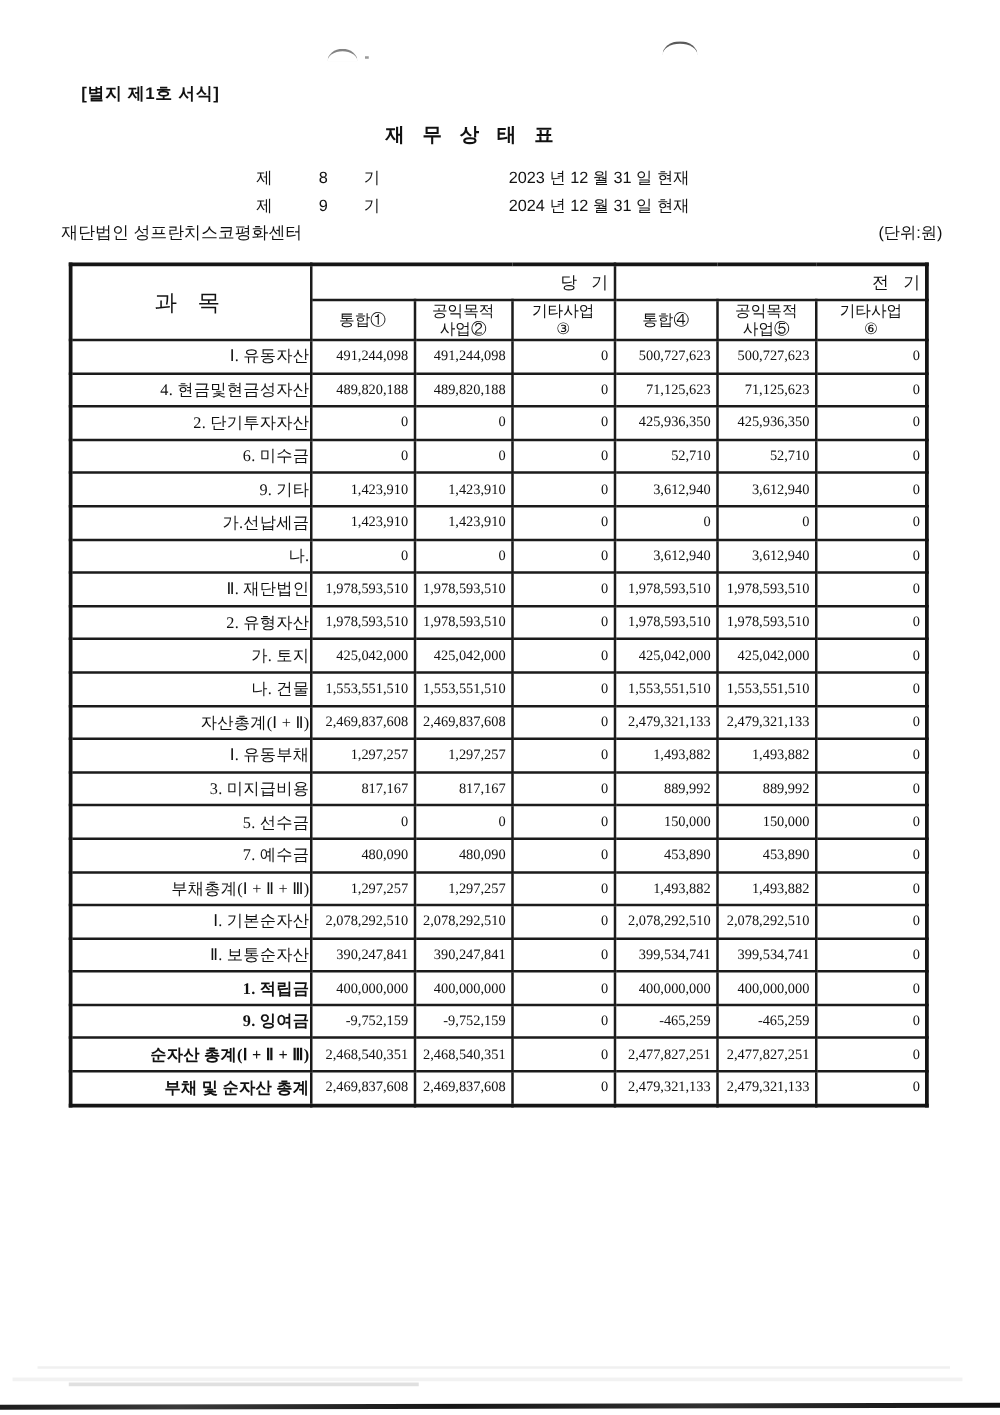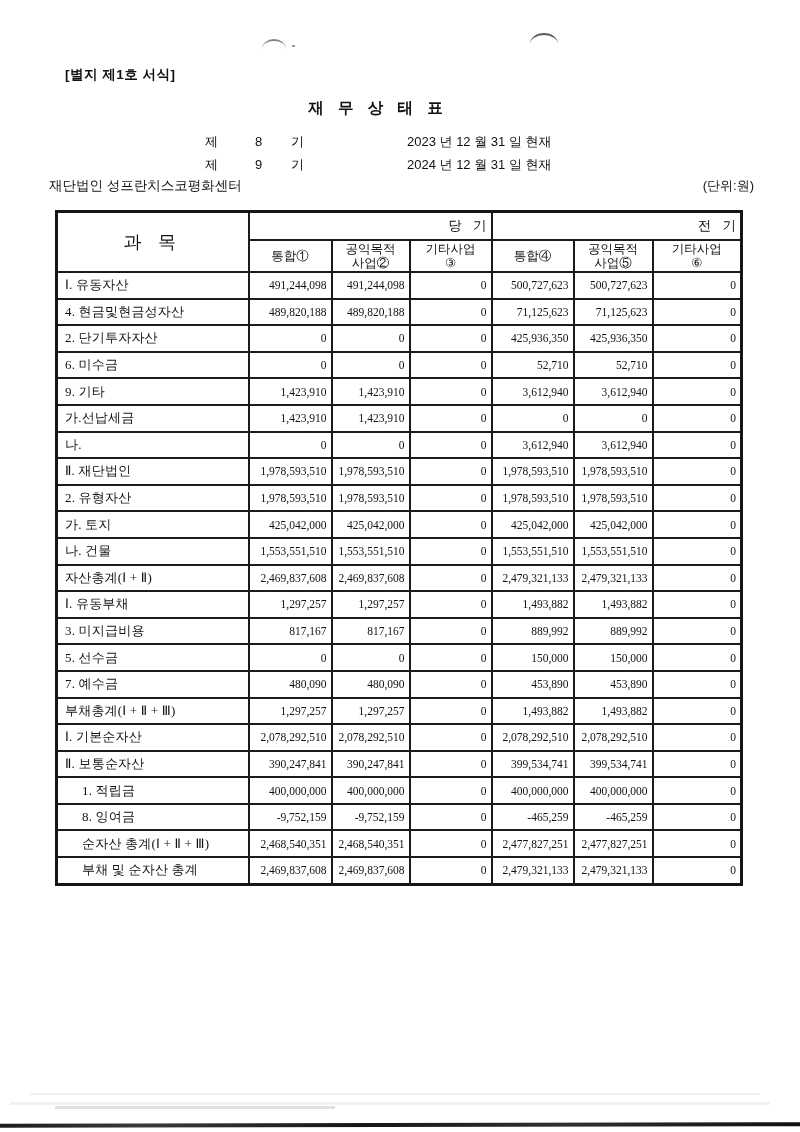--- a/index.html
+++ b/index.html
@@ -84,28 +84,28 @@
     font-weight: normal; font-size: 13.5px; letter-spacing: 4px;
     height: 26px; text-align: right; vertical-align: middle;
   }
   th.col-header {
     font-weight: normal; font-size: 12.5px;
     height: 30px; text-align: center; vertical-align: middle;
     white-space: pre-line; line-height: 1.15;
   }
   tbody td { height: 24.6px; vertical-align: middle; }
   tbody td.label {
-    font-size: 13px; text-align: left; padding-left: 7px;
+    font-size: 13px; text-align: right; padding-left: 7px;
     letter-spacing: 0.2px; white-space: nowrap;
   }
   tbody td.num {
     font-size: 11.5px; text-align: right; padding-right: 4px;
     white-space: nowrap;
   }
-  tbody td.label.bold { font-weight: normal; padding-left: 24px; }
+  tbody td.label.bold { font-weight: bold; padding-left: 24px; }
 </style>
 </head>
 <body>
 
 <div class="page">
 
   <div class="curve-artifact curve-a"></div>
   <div class="dot-artifact"></div>
   <div class="curve-artifact curve-b"></div>
   <div class="streak streak-1"></div>
@@ -356,21 +356,21 @@
     <td class="label bold">1. 적립금</td>
     <td class="num">400,000,000</td>
     <td class="num">400,000,000</td>
     <td class="num">0</td>
     <td class="num">400,000,000</td>
     <td class="num">400,000,000</td>
     <td class="num">0</td>
   </tr>
 
   <tr>
-    <td class="label bold">8. 잉여금</td>
+    <td class="label bold">9. 잉여금</td>
     <td class="num">-9,752,159</td>
     <td class="num">-9,752,159</td>
     <td class="num">0</td>
     <td class="num">-465,259</td>
     <td class="num">-465,259</td>
     <td class="num">0</td>
   </tr>
 
   <tr>
     <td class="label bold">순자산 총계(Ⅰ + Ⅱ + Ⅲ)</td>

